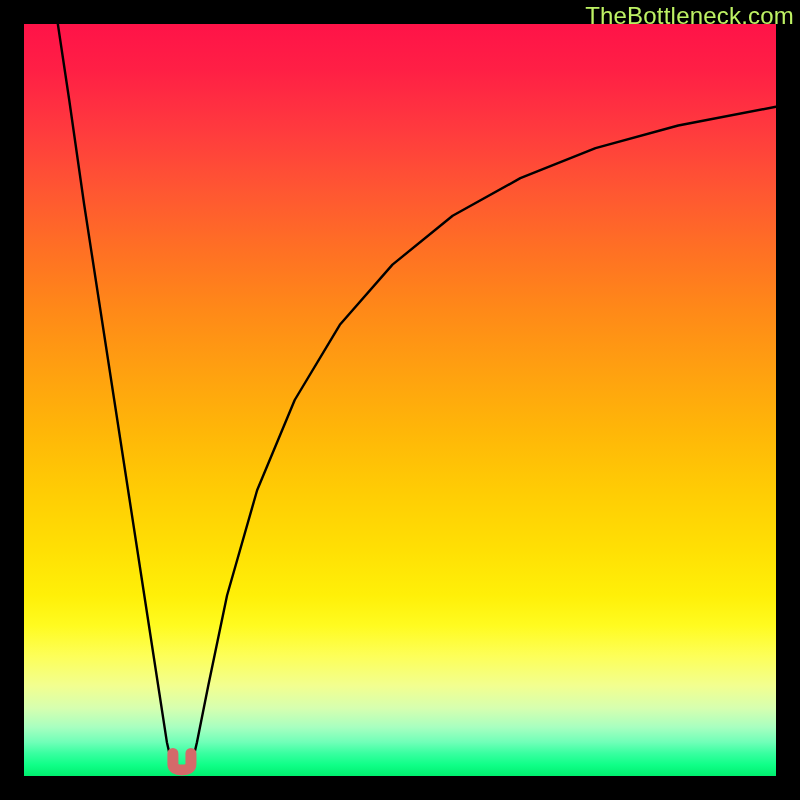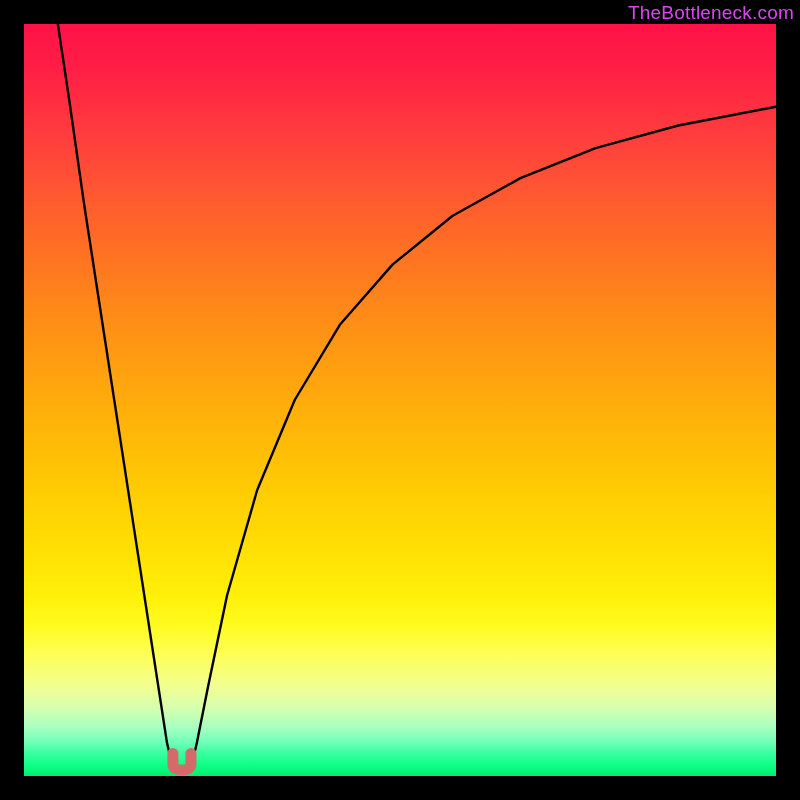--- a/index.html
+++ b/index.html
@@ -53,22 +53,22 @@
     position: absolute;
     left: 0;
     top: 0;
     width: 752px;
     height: 752px;
   }
   .watermark {
     position: absolute;
     top: 2px;
     right: 6px;
-    color: #d946ef;
-    font-size: 19px;
+    color: #bef264;
+    font-size: 24px;
     font-weight: 500;
     letter-spacing: 0.2px;
     user-select: none;
   }
 </style>
 </head>
 <body>
 
 <div class="frame">
   <div class="gradient"></div>

